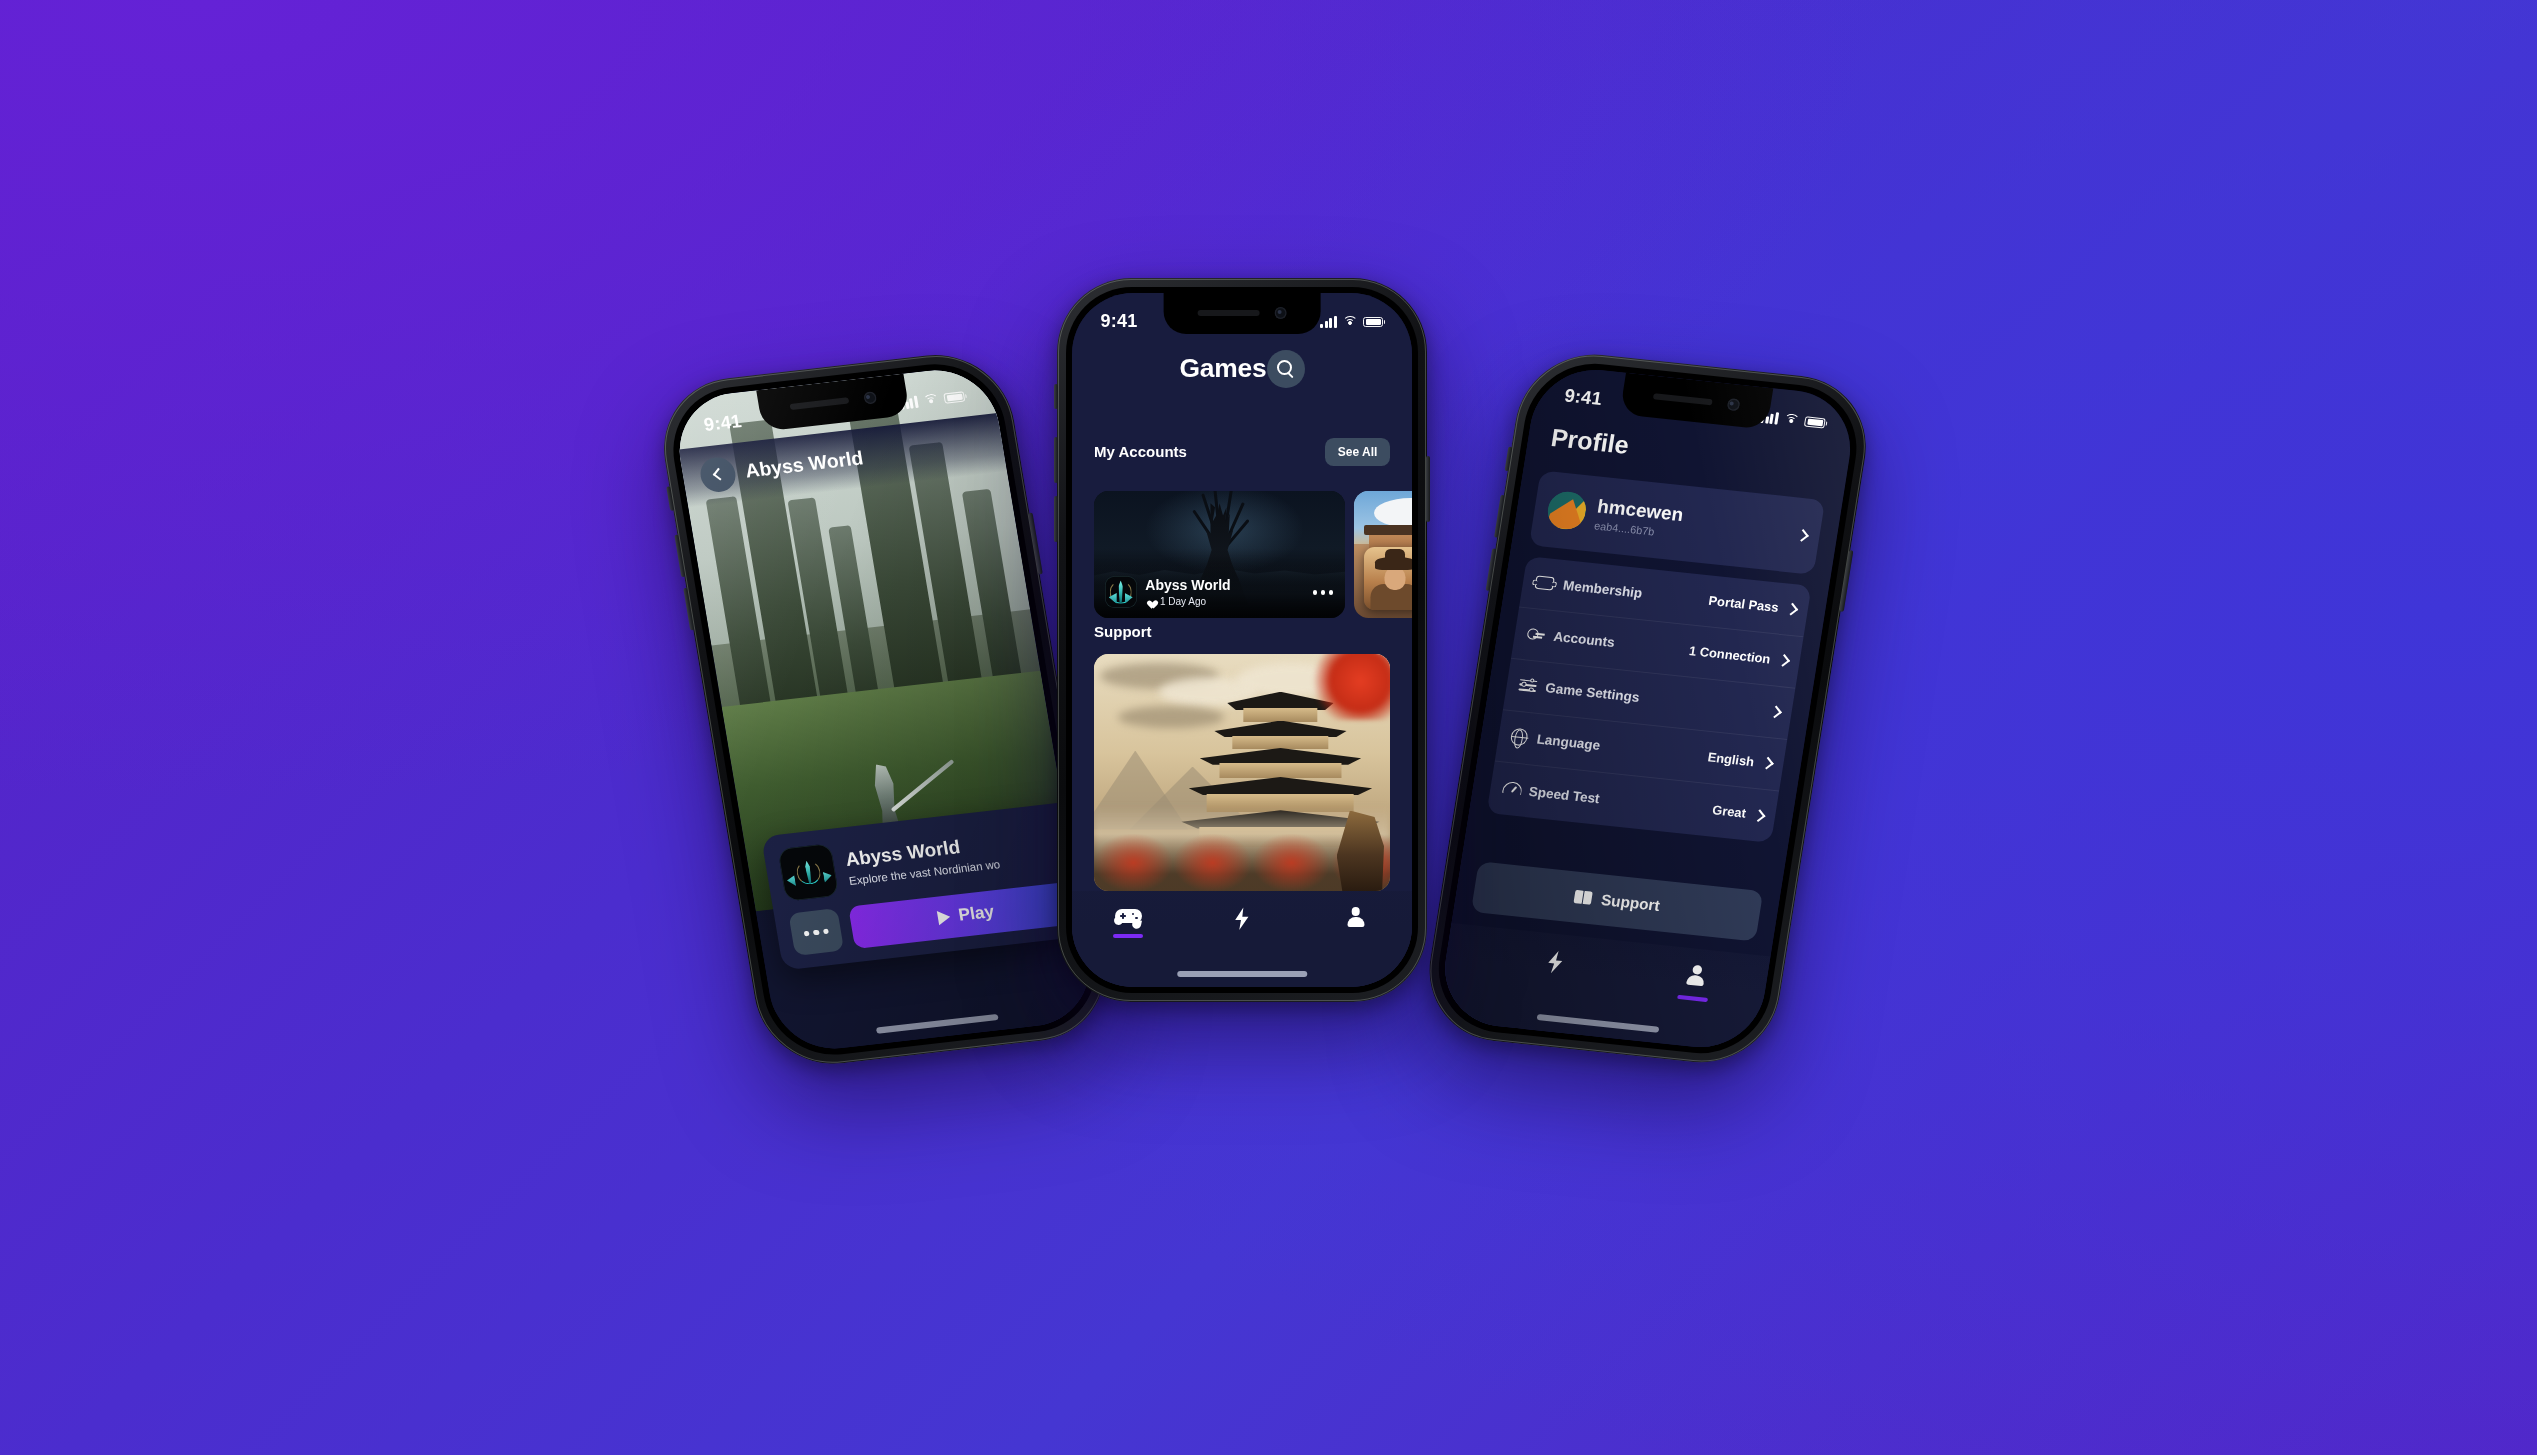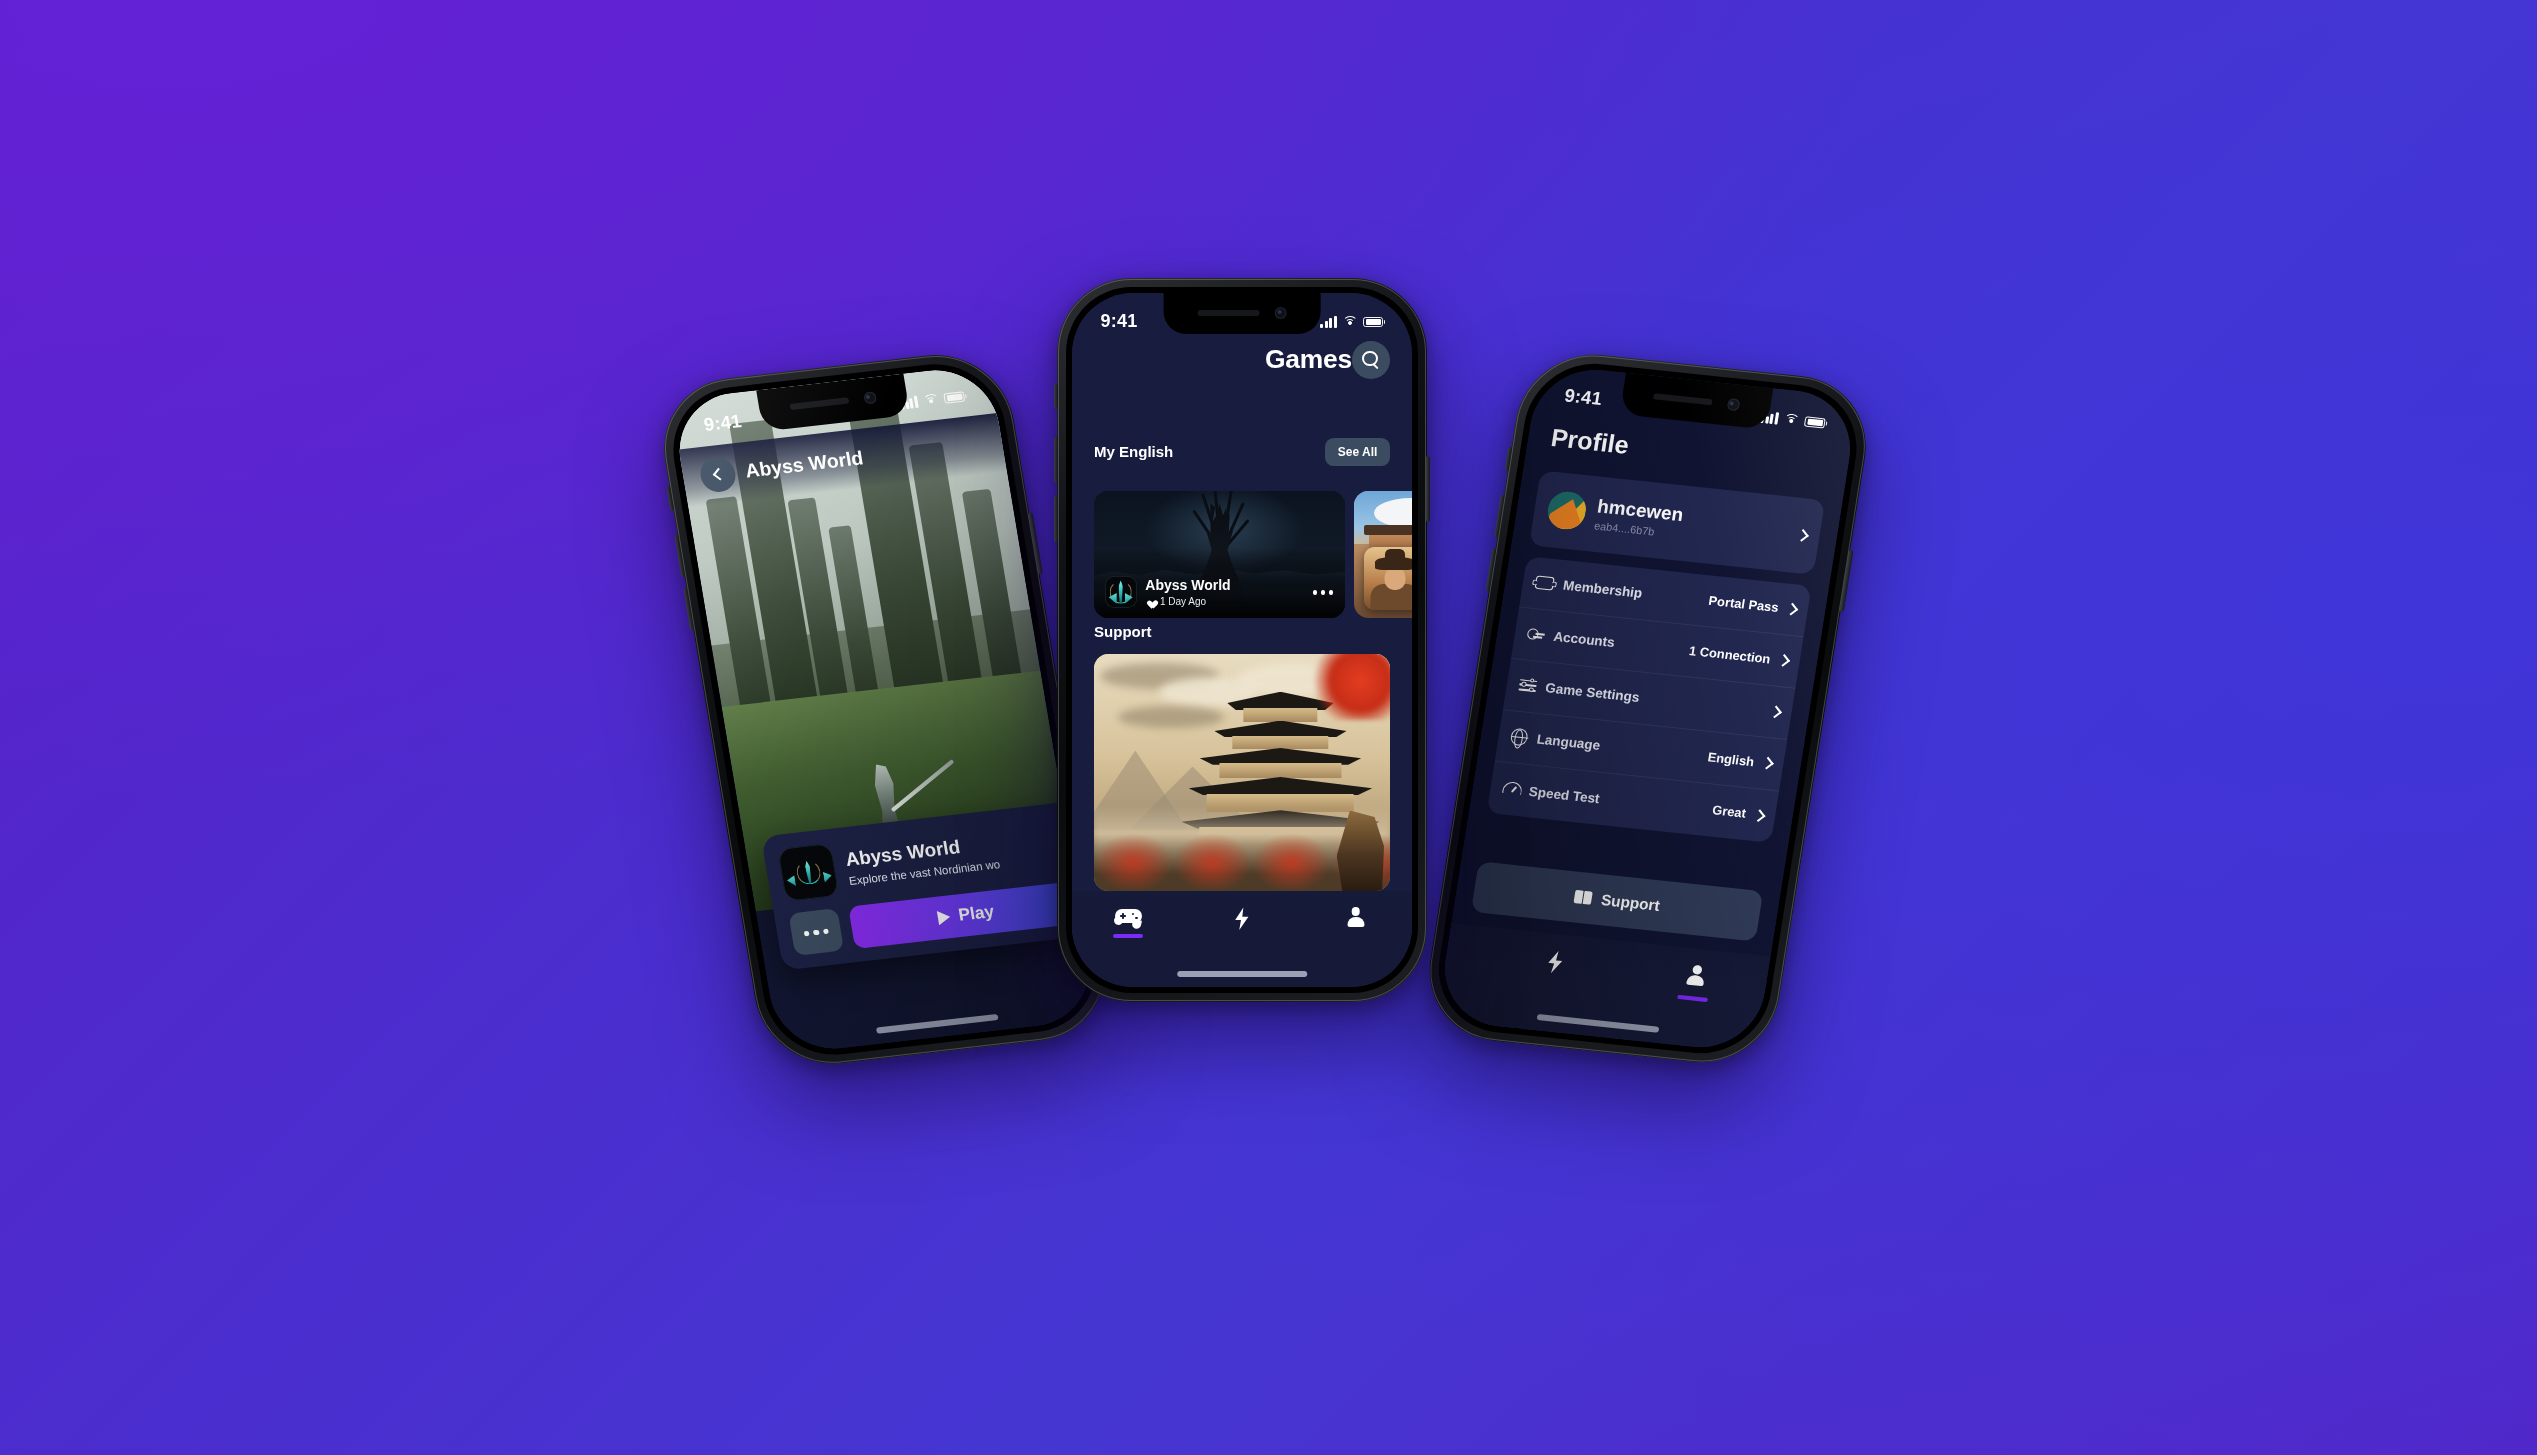--- a/index.html
+++ b/index.html
@@ -102,22 +102,22 @@
   .app { position:absolute; inset:0; background:#161a3a; }
 
   
   #phone-mid {
     width: 370px; height: 724px;
     left: 1057px; top: 278px;
     z-index: 30;
   }
   #phone-mid .app { background: #181c3e; }
   .games-head {
-    position:absolute; top:48px; left:0; right:0;
-    display:flex; align-items:center; justify-content:flex-end;
+    position:absolute; top:57px; left:0; right:0;
+    display:flex; align-items:center; justify-content:center;
     padding: 0 22.5px;
   }
   .games-title { color:#fff; font-size: 26.4px; font-weight: 800; letter-spacing:-0.2px; }
   .search-btn {
     width: 38px; height: 38px; border-radius: 50%;
     background: #3c4c60;
     display:flex; align-items:center; justify-content:center;
   }
   .search-glyph { position:relative; width:17px; height:17px; }
   .search-glyph::before {
@@ -723,21 +723,21 @@
         <div class="app">
 
           <div class="games-head">
             <div class="games-title">Games</div>
             <div class="search-btn">
               <span class="search-glyph"></span>
             </div>
           </div>
 
           <div class="sec-row" style="top:145px;">
-            <div class="sec-title">My English</div>
+            <div class="sec-title">My Accounts</div>
             <div class="see-all">See All</div>
           </div>
 
           <div class="lib-strip">
 
             <div class="lib-card">
               <div class="tree-art">
                 <div class="sky"></div>
                 <div class="horizon"></div>
                 <div class="branches">

